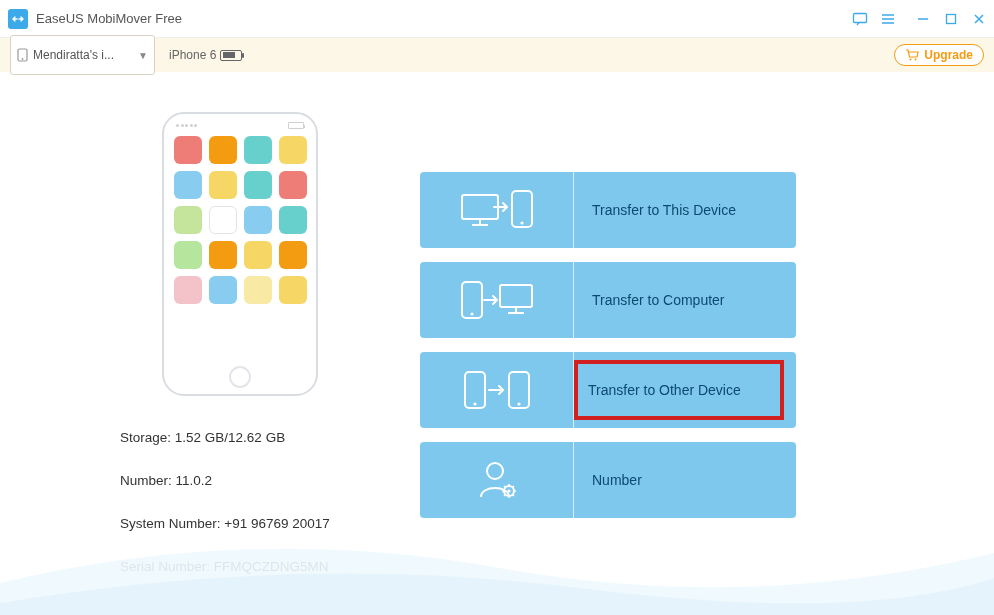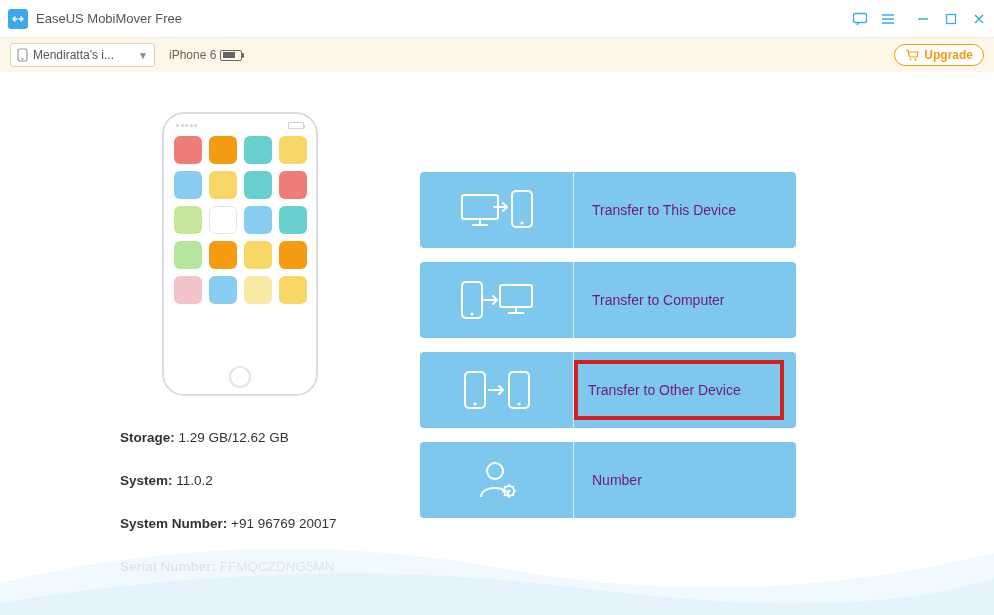--- a/index.html
+++ b/index.html
@@ -10,21 +10,21 @@
 .app-logo { width: 20px; height: 20px; background: #3ca9e8; border-radius: 3px; display: flex; align-items: center; justify-content: center; margin-right: 8px; }
 .app-logo svg { width: 12px; height: 12px; }
 .app-title { font-size: 13px; color: #555; flex: 1; }
 .title-icons { display: flex; align-items: center; gap: 12px; }
 .title-icons .ico { width: 16px; height: 16px; display: flex; align-items: center; justify-content: center; color: #3ca9e8; cursor: pointer; }
 .win-controls { display: flex; align-items: center; gap: 14px; margin-left: 20px; }
 .win-controls .wc { width: 14px; height: 14px; display: flex; align-items: center; justify-content: center; cursor: pointer; color: #3ca9e8; }
 
 
 .devicebar { height: 34px; background: #fdf7e8; display: flex; align-items: center; padding: 0 10px; }
-.device-dropdown { background: #fff; border: 1px solid #d9d3c2; border-radius: 3px; height: 24px; width: 145px; display: flex; align-items: center; padding: 0 6px; cursor: pointer; gap: 5px; font-size: 12px; color: #555; }
+.device-dropdown { background: #fff; border: 1px solid #d9d3c2; border-radius: 3px; height: 40px; width: 145px; display: flex; align-items: center; padding: 0 6px; cursor: pointer; gap: 5px; font-size: 12px; color: #555; }
 .device-dropdown .caret { margin-left: auto; color: #888; font-size: 10px; }
 .dev-label { margin-left: 14px; font-size: 12px; color: #666; display: flex; align-items: center; gap: 4px; }
 .battery { width: 22px; height: 11px; border: 1.2px solid #666; border-radius: 2px; position: relative; display:inline-block; }
 .battery::after { content: ''; position: absolute; right: -3px; top: 2.5px; width: 2px; height: 5px; background: #666; border-radius: 1px; }
 .battery .fill { position: absolute; left: 1.5px; top: 1.5px; bottom: 1.5px; width: 60%; background: #666; }
 .upgrade-btn { margin-left: auto; border: 1px solid #f39c12; color: #f39c12; background: #fff; border-radius: 11px; height: 22px; padding: 0 10px; display: flex; align-items: center; gap: 5px; font-size: 12px; font-weight: bold; cursor: pointer; }
 
 
 .main { position: relative; height: calc(615px - 64px); padding: 40px 50px 0 60px; display: flex; }
 .left { width: 360px; }
@@ -37,24 +37,24 @@
 .phone .dots span { width:3px; height:3px; background:#d0d0d0; border-radius:50%; }
 .phone .pbatt { width: 16px; height: 7px; border:1px solid #d0d0d0; border-radius:1px; position:relative; }
 .phone .pbatt::after { content:''; position:absolute; right:-2px; top:1.5px; width:1.5px; height:3px; background:#d0d0d0; }
 .phone .grid { display: grid; grid-template-columns: repeat(4, 1fr); gap: 7px; }
 .phone .app { width: 28px; height: 28px; border-radius: 6px; }
 .phone .home { position: absolute; bottom: 6px; left: 50%; transform: translateX(-50%); width: 22px; height: 22px; border: 2px solid #e2e5ea; border-radius: 50%; }
 
 
 .info { margin-top: 34px; padding-left: 60px; }
 .info-row { margin-bottom: 28px; font-size: 13.5px; color: #333; }
-.info-row .lab { font-weight: bold; }
-
-
-.card { background: #7ec8ee; color: #701a75; border-radius: 4px; height: 76px; display: flex; align-items: center; margin-bottom: 14px; cursor: pointer; width: 376px; position: relative; }
+.info-row .lab { font-weight: normal; }
+
+
+.card { background: #7ec8ee; color: #0c4a6e; border-radius: 4px; height: 76px; display: flex; align-items: center; margin-bottom: 14px; cursor: pointer; width: 376px; position: relative; }
 .card .icon-zone { width: 154px; height: 100%; display: flex; align-items: center; justify-content: center; border-right: 1px solid rgba(255,255,255,0.7); }
 .card .label-zone { flex: 1; padding-left: 18px; font-size: 14px; }
 .card.highlighted .label-zone { outline: 4px solid #d21f1f; outline-offset: -4px; height: 60px; display:flex; align-items:center; margin-right: 12px; padding-left:14px; }
 
 
 .wave { position: absolute; bottom: 0; left: 0; right: 0; height: 110px; pointer-events:none; }
 
 
 .stroke-w { stroke: #fff; stroke-width: 2; fill: none; }
 </style>
@@ -160,24 +160,24 @@
           <div class="app" style="background: rgb(136, 205, 240);"></div>
           <div class="app" style="background: rgb(248, 234, 165);"></div>
           <div class="app" style="background: rgb(246, 215, 102);"></div>
         </div>
       <div class="home"></div>
     </div>
 
     <div class="info">
       <div class="info-row">
         <span class="lab">Storage:</span>
-        <span>1.29 GB/12.62 GB</span>
-      </div>
-      <div class="info-row">
-        <span class="lab">System:</span>
+        <span>1.52 GB/12.62 GB</span>
+      </div>
+      <div class="info-row">
+        <span class="lab">Number:</span>
         <span>11.0.2</span>
       </div>
       <div class="info-row">
         <span class="lab">System Number:</span>
         <span>+91 96769 20017</span>
       </div>
       <div class="info-row">
         <span class="lab">Serial Number:</span>
         <span>FFMQCZDNG5MN</span>
       </div>

